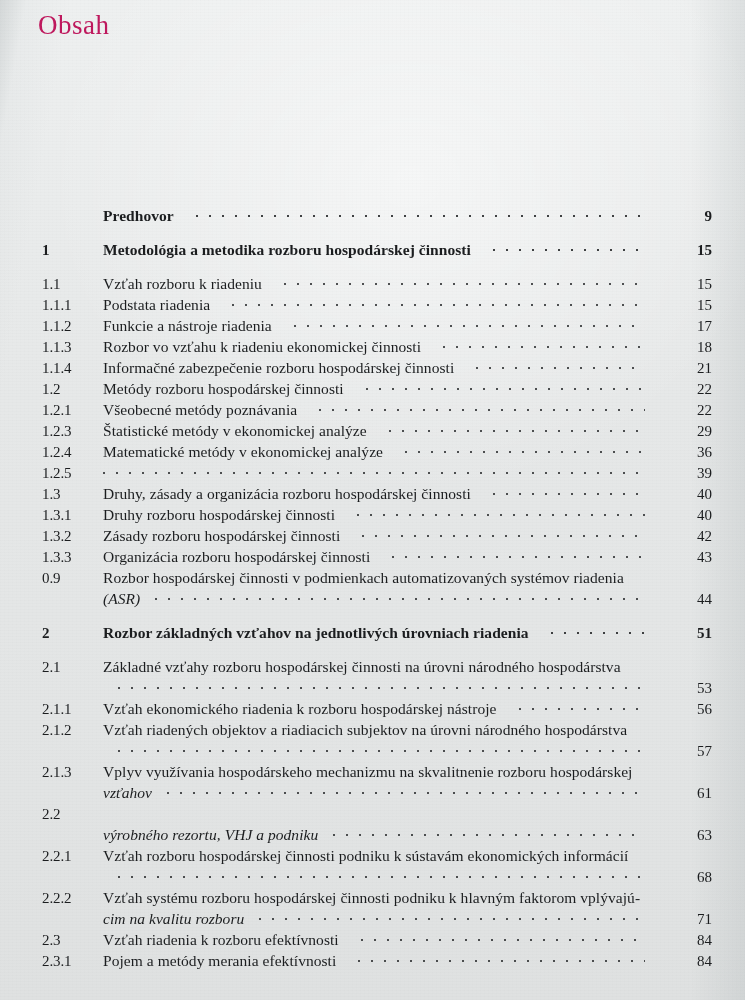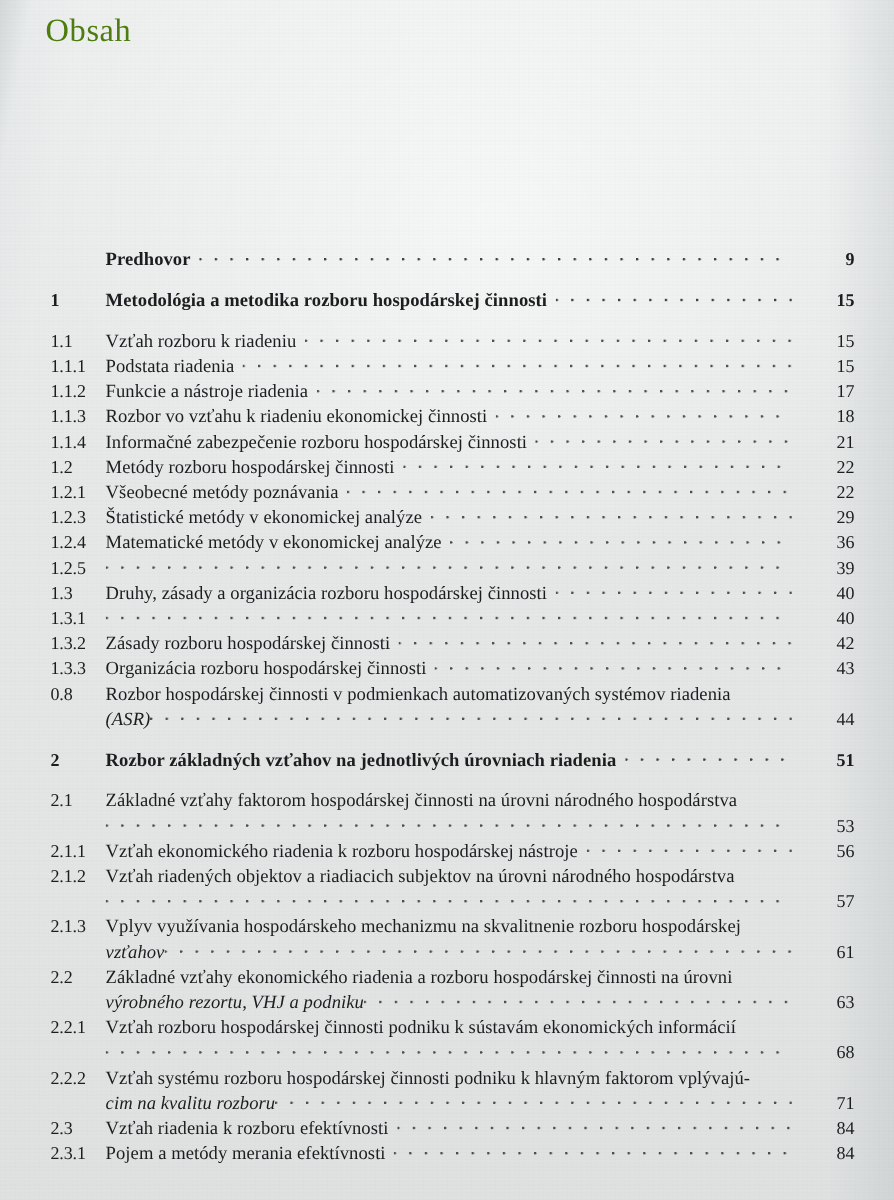--- a/index.html
+++ b/index.html
@@ -44,21 +44,21 @@
   }
 
   
   .page-title {
     position: absolute;
     left: 38px;
     top: 10px;
     font-size: 27px;
     font-weight: 400;
     letter-spacing: 0.5px;
-    color: #4d7c0f;
+    color: #be185d;
   }
 
   
   .toc {
     position: absolute;
     left: 0;
     top: 205px;
     width: 745px;
   }
 
@@ -70,20 +70,21 @@
   }
   .entry.gap-after  { margin-bottom: 13px; }
 
   .line {
     display: flex;
     align-items: baseline;
     height: 21px;
     font-size: 15.5px;
     line-height: 21px;
     white-space: nowrap;
+    gap: 15px;
   }
 
   .num {
     width: 46px;
     flex: 0 0 46px;
     margin-left: 42px;
     text-align: left;
     font-size: 15px;
     letter-spacing: -0.1px;
   }
@@ -244,20 +245,21 @@
         <div class="line">
           <span class="num">1.3</span>
           <span class="title-txt">Druhy, zásady a organizácia rozboru hospodárskej činnosti</span>
           <span class="leader"></span>
           <span class="pg">40</span>
         </div>
       </div>
       <div class="entry">
         <div class="line">
           <span class="num">1.3.1</span>
+          <span class="title-txt">Druhy rozboru hospodárskej činnosti</span>
           <span class="leader"></span>
           <span class="pg">40</span>
         </div>
       </div>
       <div class="entry">
         <div class="line">
           <span class="num">1.3.2</span>
           <span class="title-txt">Zásady rozboru hospodárskej činnosti</span>
           <span class="leader"></span>
           <span class="pg">42</span>
@@ -266,21 +268,21 @@
       <div class="entry">
         <div class="line">
           <span class="num">1.3.3</span>
           <span class="title-txt">Organizácia rozboru hospodárskej činnosti</span>
           <span class="leader"></span>
           <span class="pg">43</span>
         </div>
       </div>
       <div class="entry gap-after">
         <div class="line">
-          <span class="num">0.8</span>
+          <span class="num">0.9</span>
           <span class="title-txt">Rozbor hospodárskej činnosti v podmienkach automatizovaných systémov riadenia</span>
           <span class="leader none"></span>
           <span class="pg empty">44</span>
         </div>
         <div class="line cont">
           <span class="num indent-blank">1.4</span>
           <span class="title-txt">(ASR)</span>
           <span class="leader"></span>
           <span class="pg">44</span>
         </div>
@@ -289,21 +291,21 @@
         <div class="line bold">
           <span class="num">2</span>
           <span class="title-txt">Rozbor základných vzťahov na jednotlivých úrovniach riadenia</span>
           <span class="leader"></span>
           <span class="pg">51</span>
         </div>
       </div>
       <div class="entry">
         <div class="line">
           <span class="num">2.1</span>
-          <span class="title-txt">Základné vzťahy faktorom hospodárskej činnosti na úrovni národného hospodárstva</span>
+          <span class="title-txt">Základné vzťahy rozboru hospodárskej činnosti na úrovni národného hospodárstva</span>
           <span class="leader none"></span>
           <span class="pg empty">53</span>
         </div>
         <div class="line cont">
           <span class="num indent-blank">2.1</span>
           <span class="title-txt"></span>
           <span class="leader"></span>
           <span class="pg">53</span>
         </div>
       </div>
@@ -339,21 +341,20 @@
         <div class="line cont">
           <span class="num indent-blank">2.1.3</span>
           <span class="title-txt">vzťahov</span>
           <span class="leader"></span>
           <span class="pg">61</span>
         </div>
       </div>
       <div class="entry">
         <div class="line">
           <span class="num">2.2</span>
-          <span class="title-txt">Základné vzťahy ekonomického riadenia a rozboru hospodárskej činnosti na úrovni</span>
           <span class="leader none"></span>
           <span class="pg empty">63</span>
         </div>
         <div class="line cont">
           <span class="num indent-blank">2.2</span>
           <span class="title-txt">výrobného rezortu, VHJ a podniku</span>
           <span class="leader"></span>
           <span class="pg">63</span>
         </div>
       </div>

